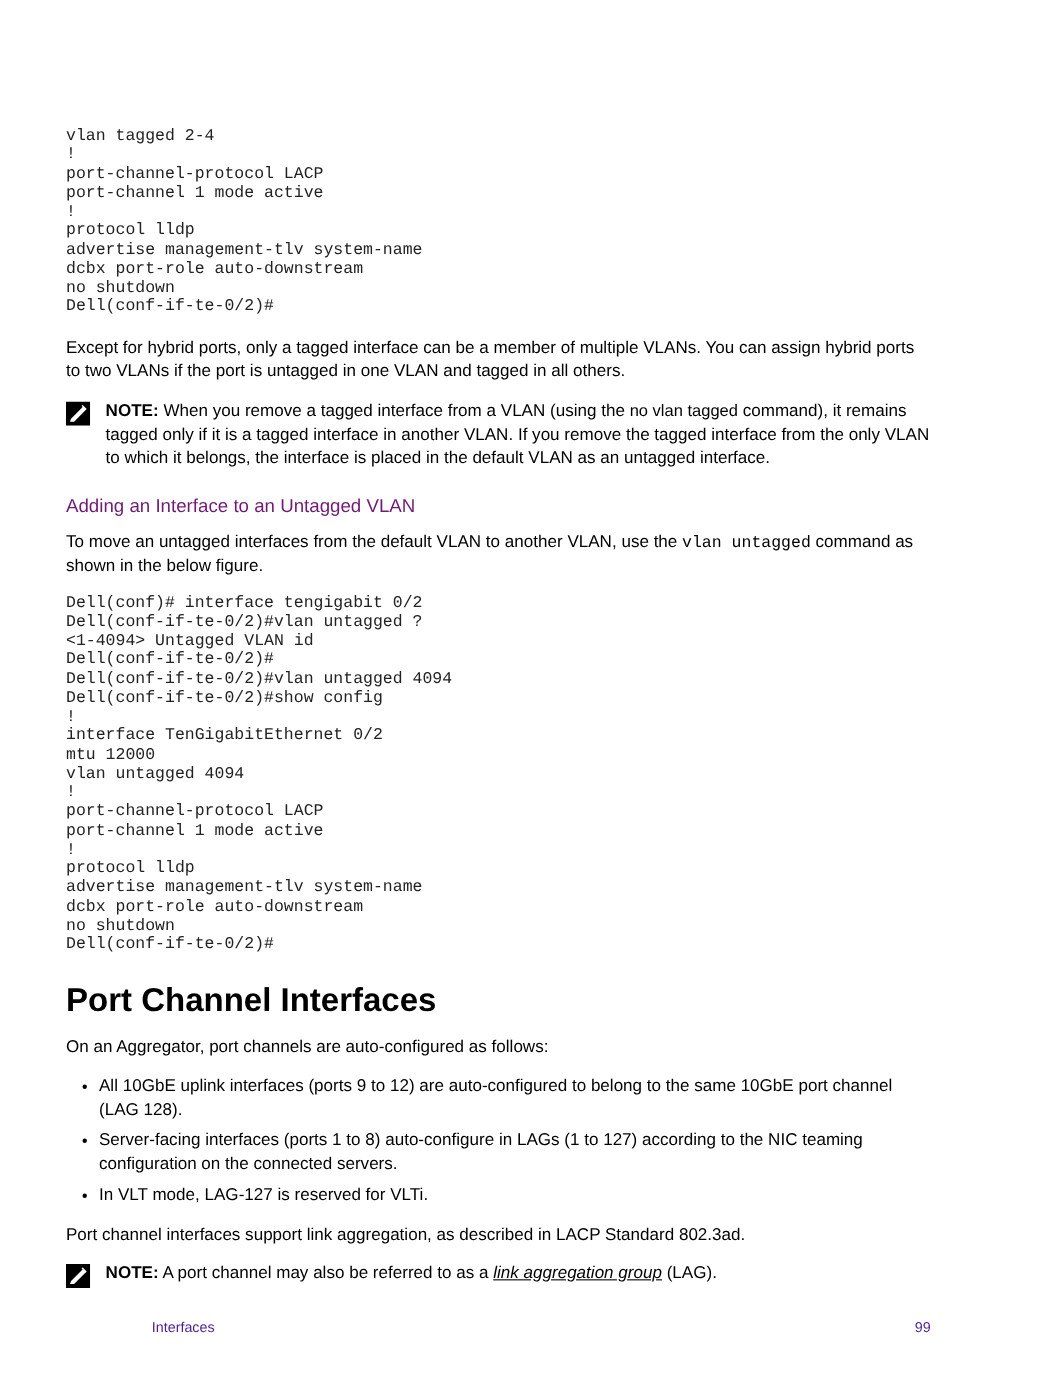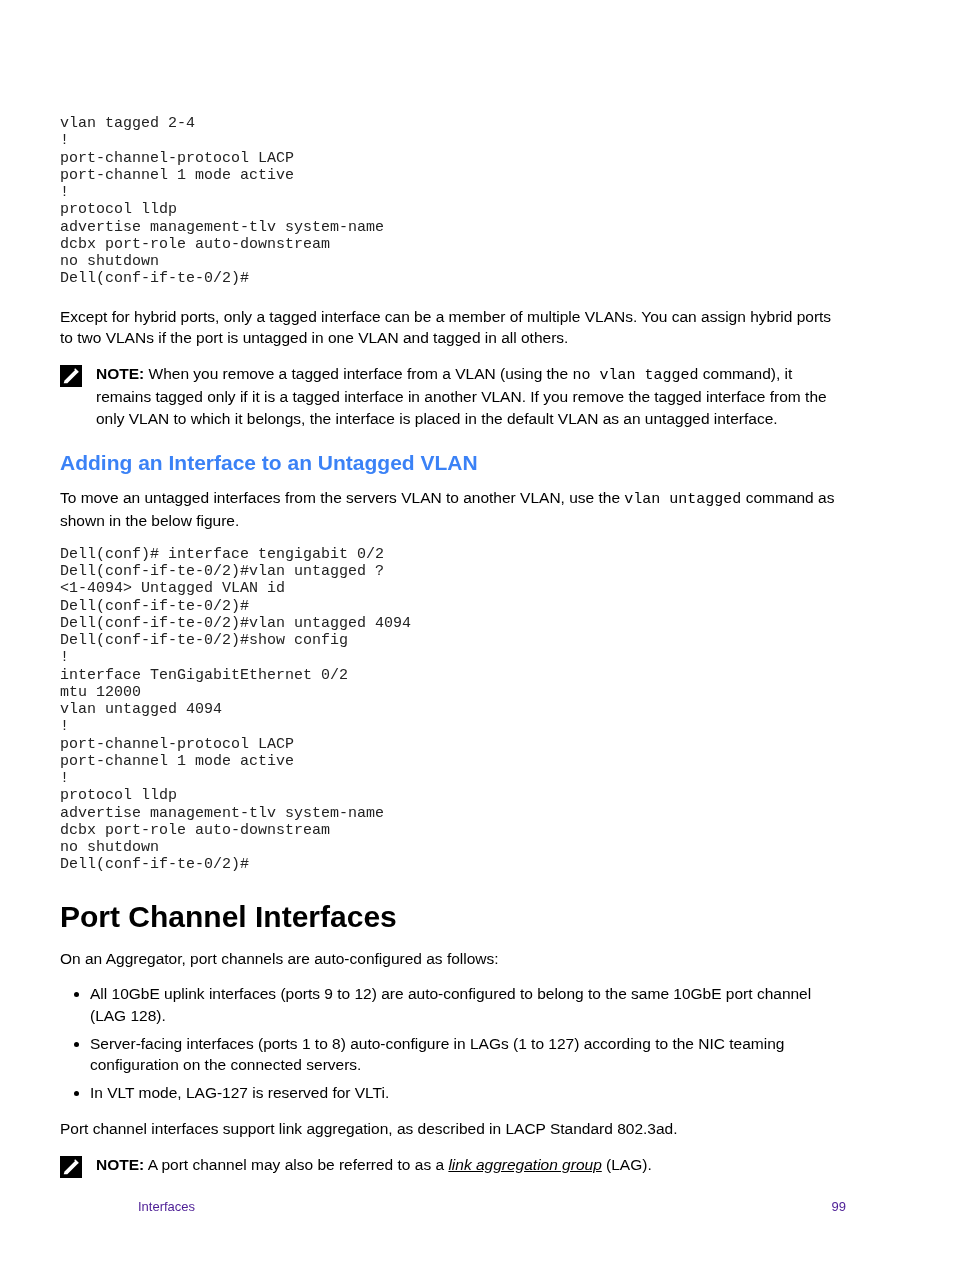--- a/index.html
+++ b/index.html
@@ -41,27 +41,27 @@
     height: 22px;
     margin-top: 2px;
   }
   .note-icon svg { width: 22px; height: 22px; display: block; }
   .note-text {
     font-size: 15.5px;
     line-height: 1.4;
     color: #000;
   }
   .note-text b { font-weight: 700; }
-  .note-text .mono { font-family: Liberation Mono, monospace; font-size: 15px; }
+  .note-text .mono { font-family: Liberation Sans, sans-serif; font-size: 15px; }
   .note-text em { font-style: italic; text-decoration: underline; }
   h2.subheading {
-    font-size: 21px;
-    font-weight: 700;
+    font-size: 17px;
+    font-weight: 400;
     margin: 8px 0 12px 0;
-    color: #3b82f6;
+    color: #701a75;
   }
   h1.main-heading {
     font-size: 30px;
     font-weight: 700;
     margin: 26px 0 14px 0;
     color: #000;
   }
   ul.bullets {
     margin: 0 0 14px 0;
     padding-left: 30px;
@@ -110,21 +110,21 @@
       </svg>
     </div>
     <div class="note-text">
       <b>NOTE:</b><span> When you remove a tagged interface from a VLAN (using the </span><span class="mono">no vlan tagged</span><span> command), it remains tagged only if it is a tagged interface in another VLAN. If you remove the tagged interface from the only VLAN to which it belongs, the interface is placed in the default VLAN as an untagged interface.</span>
     </div>
   </div>
 
   <h2 class="subheading">Adding an Interface to an Untagged VLAN</h2>
 
   <p class="body-text">
-    <span>To move an untagged interfaces from the servers VLAN to another VLAN, use the </span><span class="mono">vlan untagged</span><span> command as shown in the below figure.</span>
+    <span>To move an untagged interfaces from the default VLAN to another VLAN, use the </span><span class="mono">vlan untagged</span><span> command as shown in the below figure.</span>
   </p>
 
   <div class="code-block">Dell(conf)# interface tengigabit 0/2
 Dell(conf-if-te-0/2)#vlan untagged ?
 &lt;1-4094&gt; Untagged VLAN id
 Dell(conf-if-te-0/2)#
 Dell(conf-if-te-0/2)#vlan untagged 4094
 Dell(conf-if-te-0/2)#show config
 !
 interface TenGigabitEthernet 0/2

